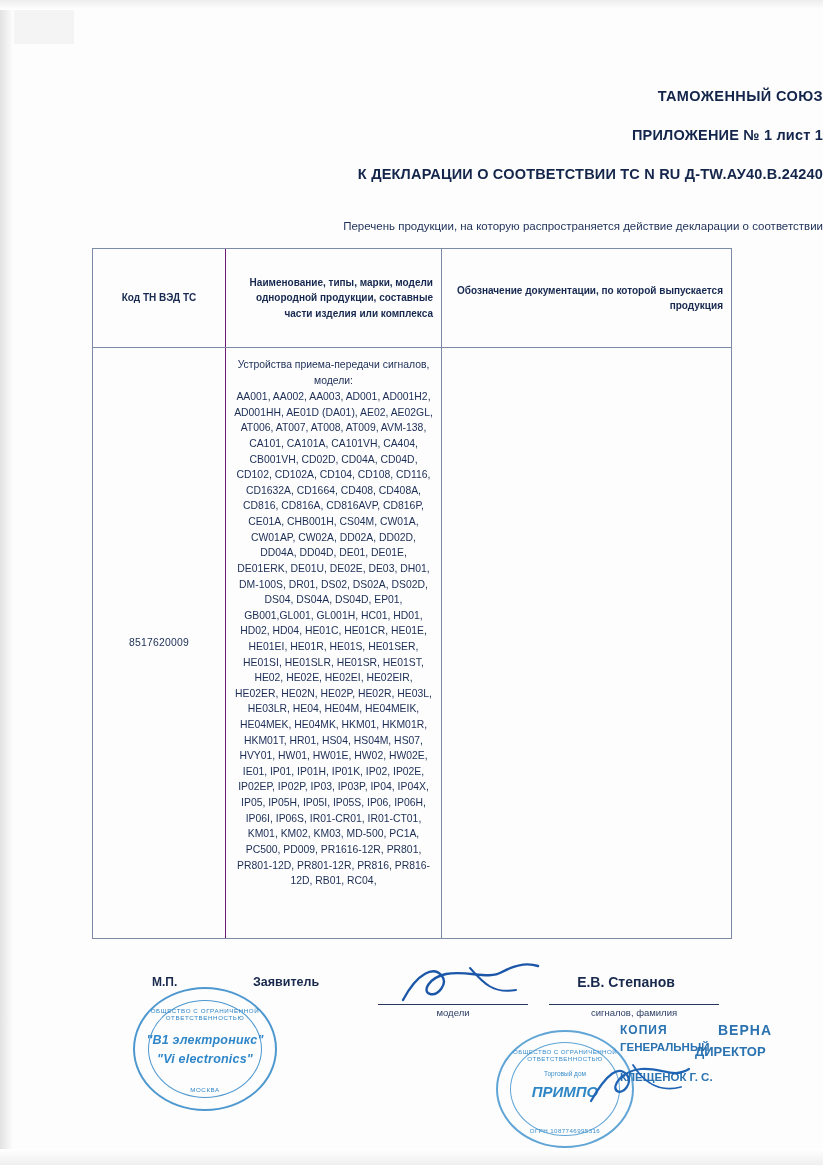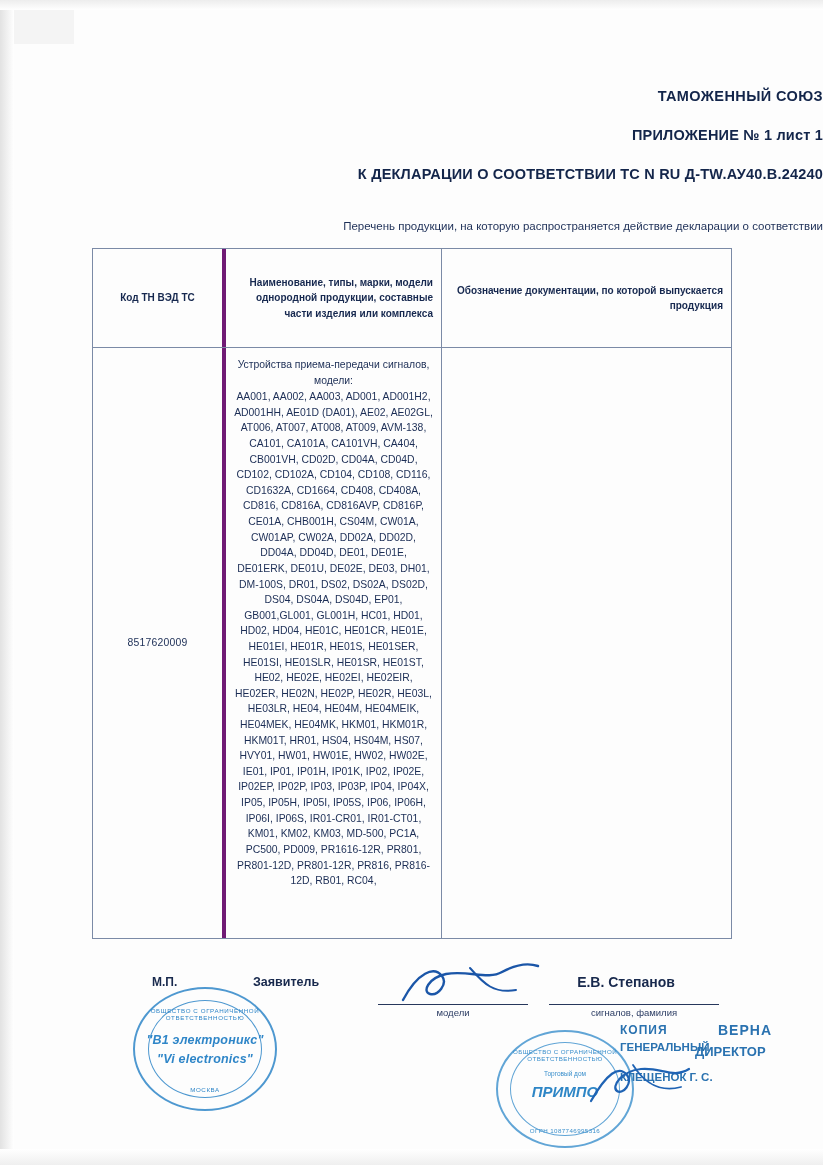--- a/index.html
+++ b/index.html
@@ -95,21 +95,21 @@
     padding: 10px 8px;
     font-size: 10px;
     font-weight: bold;
     text-align: right;
     color: #16284f;
     display: flex;
     align-items: center;
     justify-content: center;
     line-height: 1.55;
   }
-  .col-1 { width: 133px; border-right: 4px solid #701a75; }
+  .col-1 { width: 133px; border-right: 1px solid #701a75; }
   .col-2 { width: 216px; border-right: 1px solid #7b8aa6; }
   .col-3 { width: 289px; }
 
   .tbody {
     display: flex;
     min-height: 590px;
   }
   .td {
     box-sizing: border-box;
     padding: 8px 8px;

